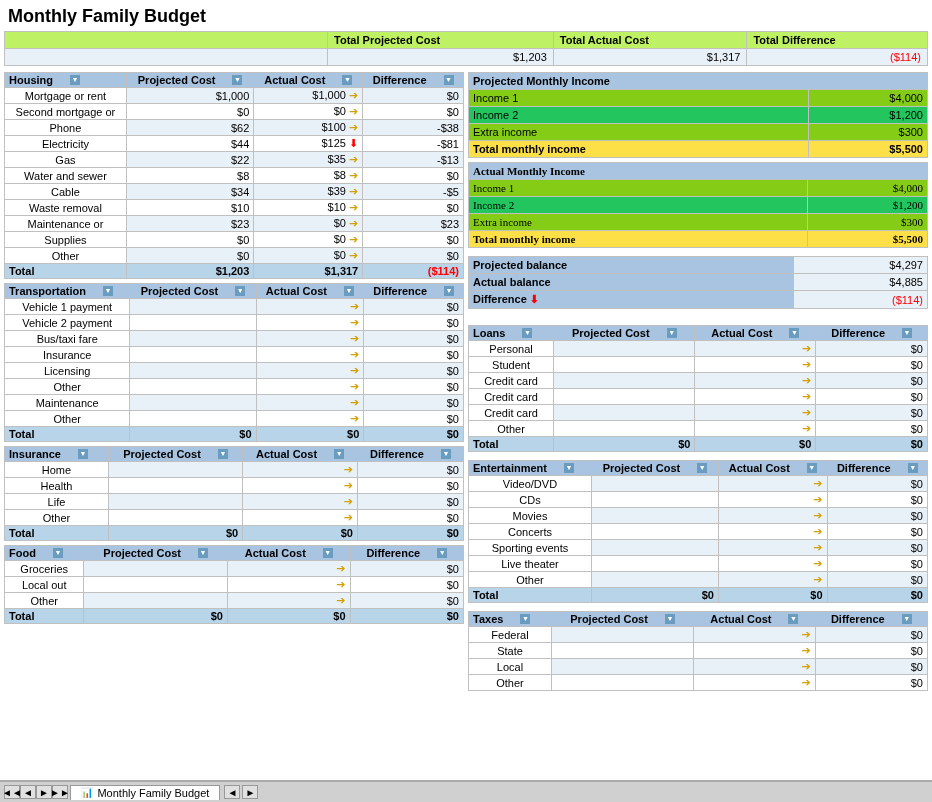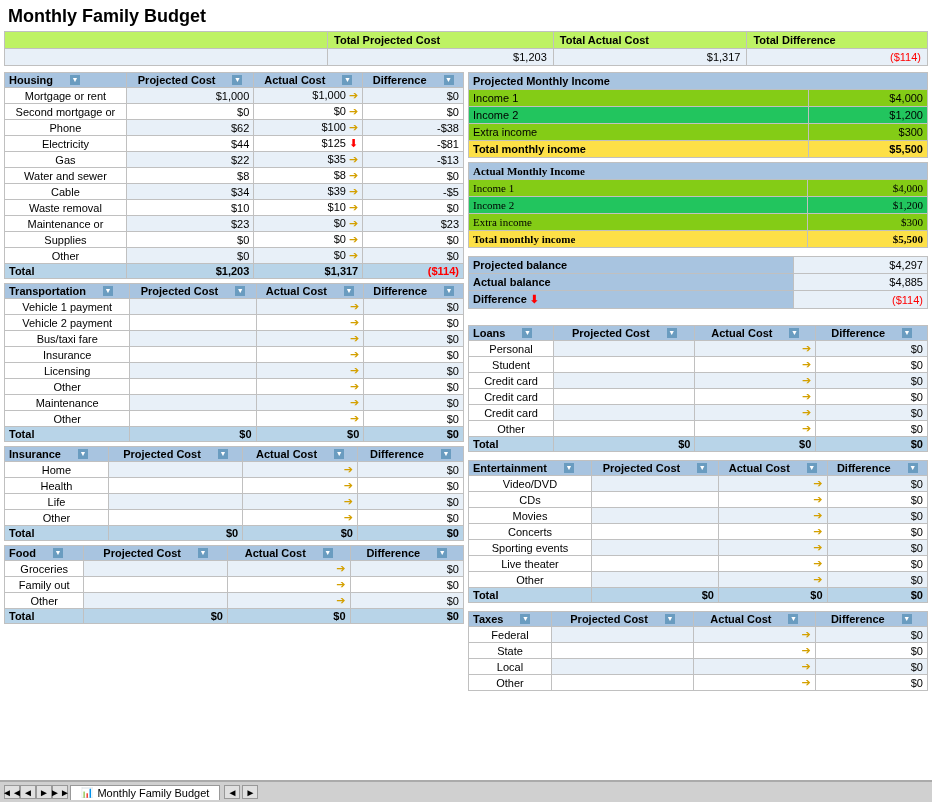--- a/index.html
+++ b/index.html
@@ -456,21 +456,21 @@
                 <span class="drop-btn">▼</span>
               </span></th>
       </tr>
       <tr class="data-row">
             <td class="label-cell">Groceries</td>
             <td class="value-cell"></td>
             <td class="value-cell"><span class="orange-arrow">➔</span></td>
             <td class="diff-cell">$0</td>
           </tr>
       <tr class="data-row">
-            <td class="label-cell">Family out</td>
+            <td class="label-cell">Local out</td>
             <td class="value-cell"></td>
             <td class="value-cell"><span class="orange-arrow">➔</span></td>
             <td class="diff-cell">$0</td>
           </tr>
       <tr class="data-row">
             <td class="label-cell">Other</td>
             <td class="value-cell"></td>
             <td class="value-cell"><span class="orange-arrow">➔</span></td>
             <td class="diff-cell">$0</td>
           </tr>

